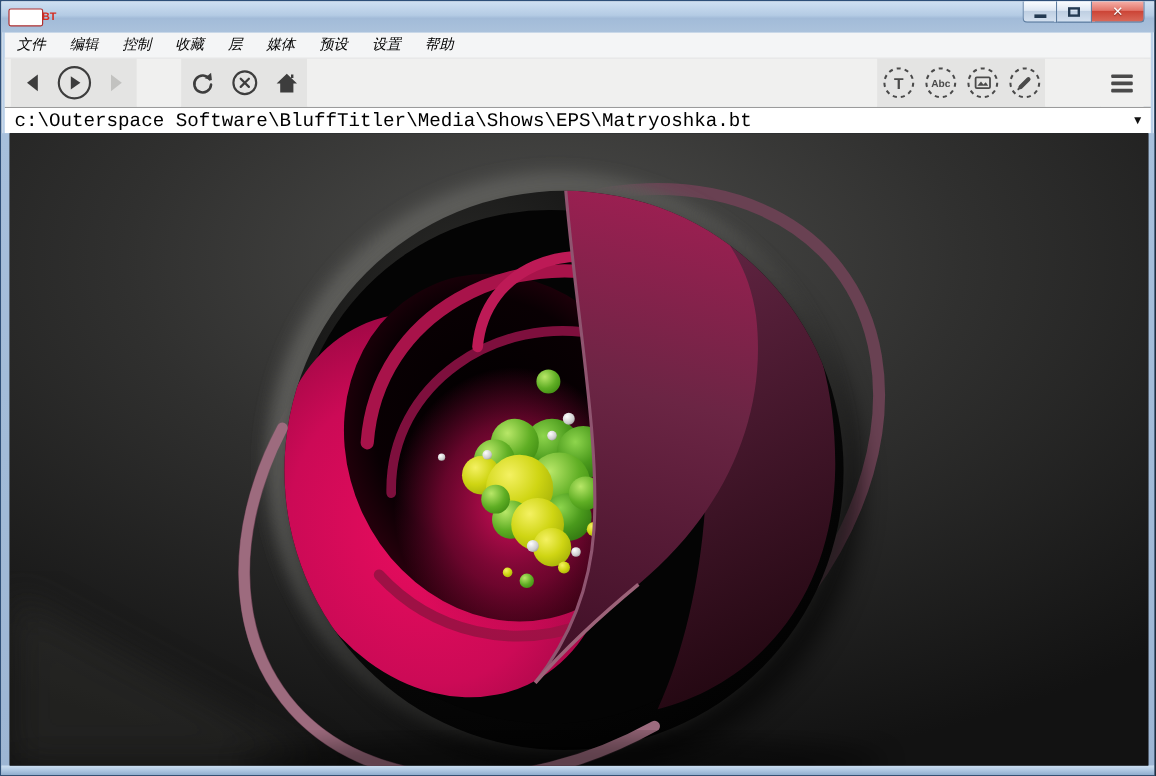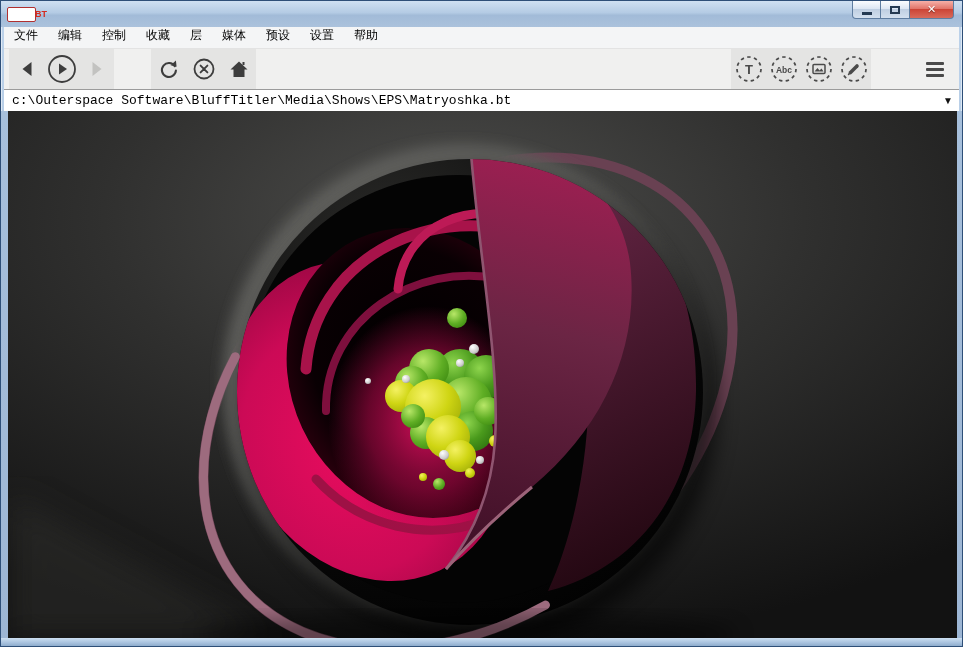--- a/index.html
+++ b/index.html
@@ -24,36 +24,36 @@
     background:linear-gradient(180deg,#fbfdff 0%,#dde7f3 45%,#bfcfe2 50%,#d3e0ef 100%); }
   .win-btn.max{ width:28px; border-left:none; border-right:none;
     background:linear-gradient(180deg,#fbfdff 0%,#dde7f3 45%,#bfcfe2 50%,#d3e0ef 100%); }
   .win-btn.close{ width:45px; border-radius:0 0 4px 0;
     background:linear-gradient(180deg,#f6b0a8 0%,#e2756a 45%,#cc4537 50%,#d96a5a 100%);
     color:#fff; font-size:11px; font-weight:bold; text-shadow:0 1px 1px rgba(0,0,0,.45); }
   .glyph-min{ width:10px; height:3px; background:#243a52; margin-top:7px; }
   .glyph-max{ width:10px; height:8px; border:2px solid #243a52; background:transparent; }
   
   .chrome{ padding:0 3px; }
-  .menubar{ height:22px; background:#f4f5f6; display:flex; align-items:flex-start;
-    border-bottom:1px solid #e3e3e3; }
+  .menubar{ height:22px; background:#f4f5f6; display:flex; align-items:center;
+    border-bottom:1px solid #e3e3e3;font-style:italic; }
   .menu-item{ font-size:12px; color:#000; padding:0 10px; display:flex; align-items:center; cursor:default; }
   .toolbar{ height:40px; background:#f0f0ef; display:flex; align-items:stretch; }
   .tb-group{ background:#e4e4e3; display:flex; align-items:center; }
   .tb-btn{ width:35px; height:40px; display:flex; align-items:center; justify-content:center; cursor:pointer; }
   .tb-btn svg{ display:block; }
   .tb-gap{ background:#f0f0ef; }
   .spacer-flex{ flex:1; background:#f0f0ef; }
   .hamburger{ width:36px; height:40px; margin-right:6px; display:flex; flex-direction:column;
     align-items:center; justify-content:center; gap:3px; cursor:pointer; background:#f0f0ef; }
   .hamburger span{ width:18px; height:3px; background:#4a4a4a; border-radius:1px; }
   .addressbar{ height:22px; background:#fff; border-top:1px solid #9b9b9b;
     display:flex; align-items:center; }
   .address-input{ flex:1; border:none; outline:none; background:transparent;
-    font-family:"Liberation Mono","DejaVu Sans Mono",monospace; font-size:13px; color:#000;
+    font-family:"Liberation Mono","DejaVu Sans Mono",monospace; font-size:16px; color:#000;
     padding:0 4px 0 8px; height:20px; }
   .dropdown-arrow{ width:22px; text-align:center; font-size:10px; color:#111; cursor:pointer; user-select:none; }
   
   .viewport-row{ padding:0 7px; background:linear-gradient(180deg,#a7c0dc,#9db6d4); }
   .viewport{ width:949px; height:527px; background:#000; position:relative; cursor:crosshair; }
   .viewport svg{ display:block; }
   .bottom-border{ height:8px; background:linear-gradient(180deg,#cde0f2 0%,#a8c2de 60%,#8fadcd 100%); }
   .bottom-dark{ height:2px; background:#0b0b0c; }
 </style>
 </head>

